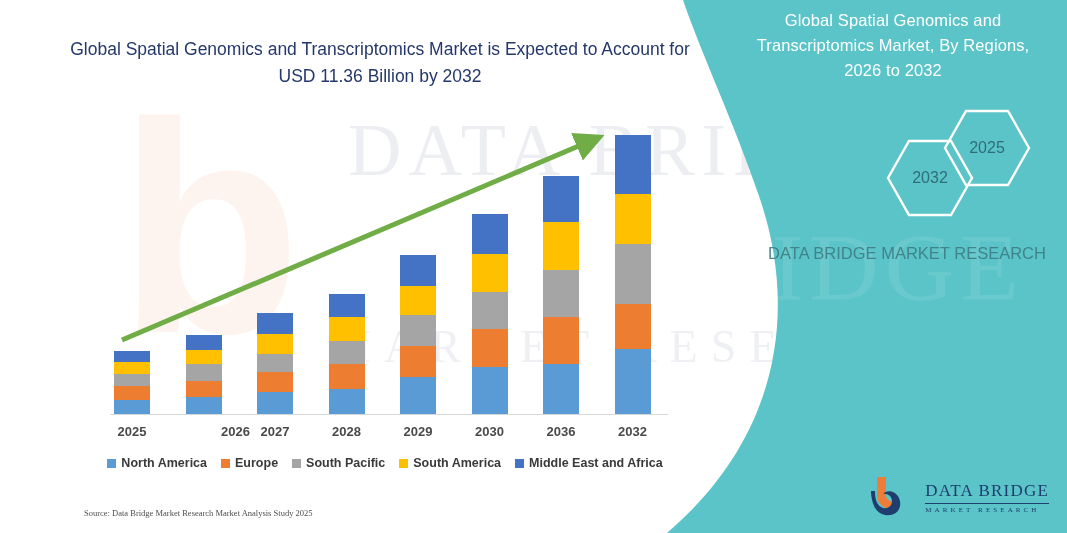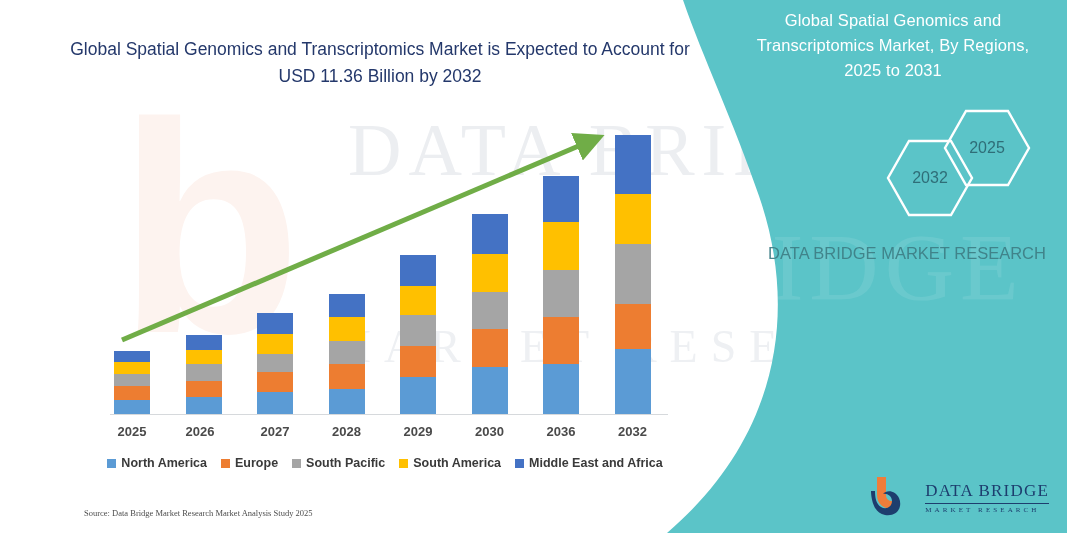--- a/index.html
+++ b/index.html
@@ -182,21 +182,21 @@
         <div class="bar-col" style="left: 614.5px; top: 135px; height: 279px;">
           <div class="seg" title="Middle East and Africa 2032" style="height: 59px; background: rgb(68, 114, 196);"></div>
           <div class="seg" title="South America 2032" style="height: 50px; background: rgb(255, 192, 0);"></div>
           <div class="seg" title="Asia Pacific 2032" style="height: 60px; background: rgb(165, 165, 165);"></div>
           <div class="seg" title="Europe 2032" style="height: 45px; background: rgb(237, 125, 49);"></div>
           <div class="seg" title="North America 2032" style="height: 65px; background: rgb(91, 155, 213);"></div>
         </div>
       </div>
     <div id="xlabels">
         <div class="xlabel" style="left: 102px;">2025</div>
-        <div class="xlabel" style="left: 170px;">2026</div>
+        <div class="xlabel" style="left: 190px; text-align: right;">2026</div>
         <div class="xlabel" style="left: 245px;">2027</div>
         <div class="xlabel" style="left: 316.5px;">2028</div>
         <div class="xlabel" style="left: 388px;">2029</div>
         <div class="xlabel" style="left: 459.5px;">2030</div>
         <div class="xlabel" style="left: 531px;">2036</div>
         <div class="xlabel" style="left: 602.5px;">2032</div>
       </div>
 
     <svg class="arrow" viewBox="0 0 700 533">
       <defs>
@@ -238,21 +238,21 @@
   <div class="right-panel">
     <svg viewBox="0 0 400 533" preserveAspectRatio="none">
       <path id="panelPath" d="M 400,0 L 400,533 L 0,533 C 120,430 128,300 92,196 C 66,120 36,58 16,0 Z" fill="#5bc4c8"></path>
       <g opacity="0.09">
         <text x="196" y="300" font-family="Liberation Serif, serif" font-size="96" fill="#ffffff" text-anchor="middle" letter-spacing="6">RIDGE</text>
       </g>
     </svg>
   </div>
 
   <div class="panel-content">
-    <div class="panel-title">Global Spatial Genomics and Transcriptomics Market, By Regions, 2025 to 2031</div>
+    <div class="panel-title">Global Spatial Genomics and Transcriptomics Market, By Regions, 2026 to 2032</div>
 
     <div class="hexes">
       <div class="hex" style="left:155px;top:0px;width:90px;height:80px;">
         <svg viewBox="0 0 90 80" width="90" height="80">
           <polygon points="24,3 66,3 87,40 66,77 24,77 3,40" fill="none" stroke="#ffffff" stroke-width="2.4"></polygon>
         </svg>
         <span class="lbl">2025</span>
       </div>
       <div class="hex" style="left:98px;top:30px;width:90px;height:80px;">
         <svg viewBox="0 0 90 80" width="90" height="80">

